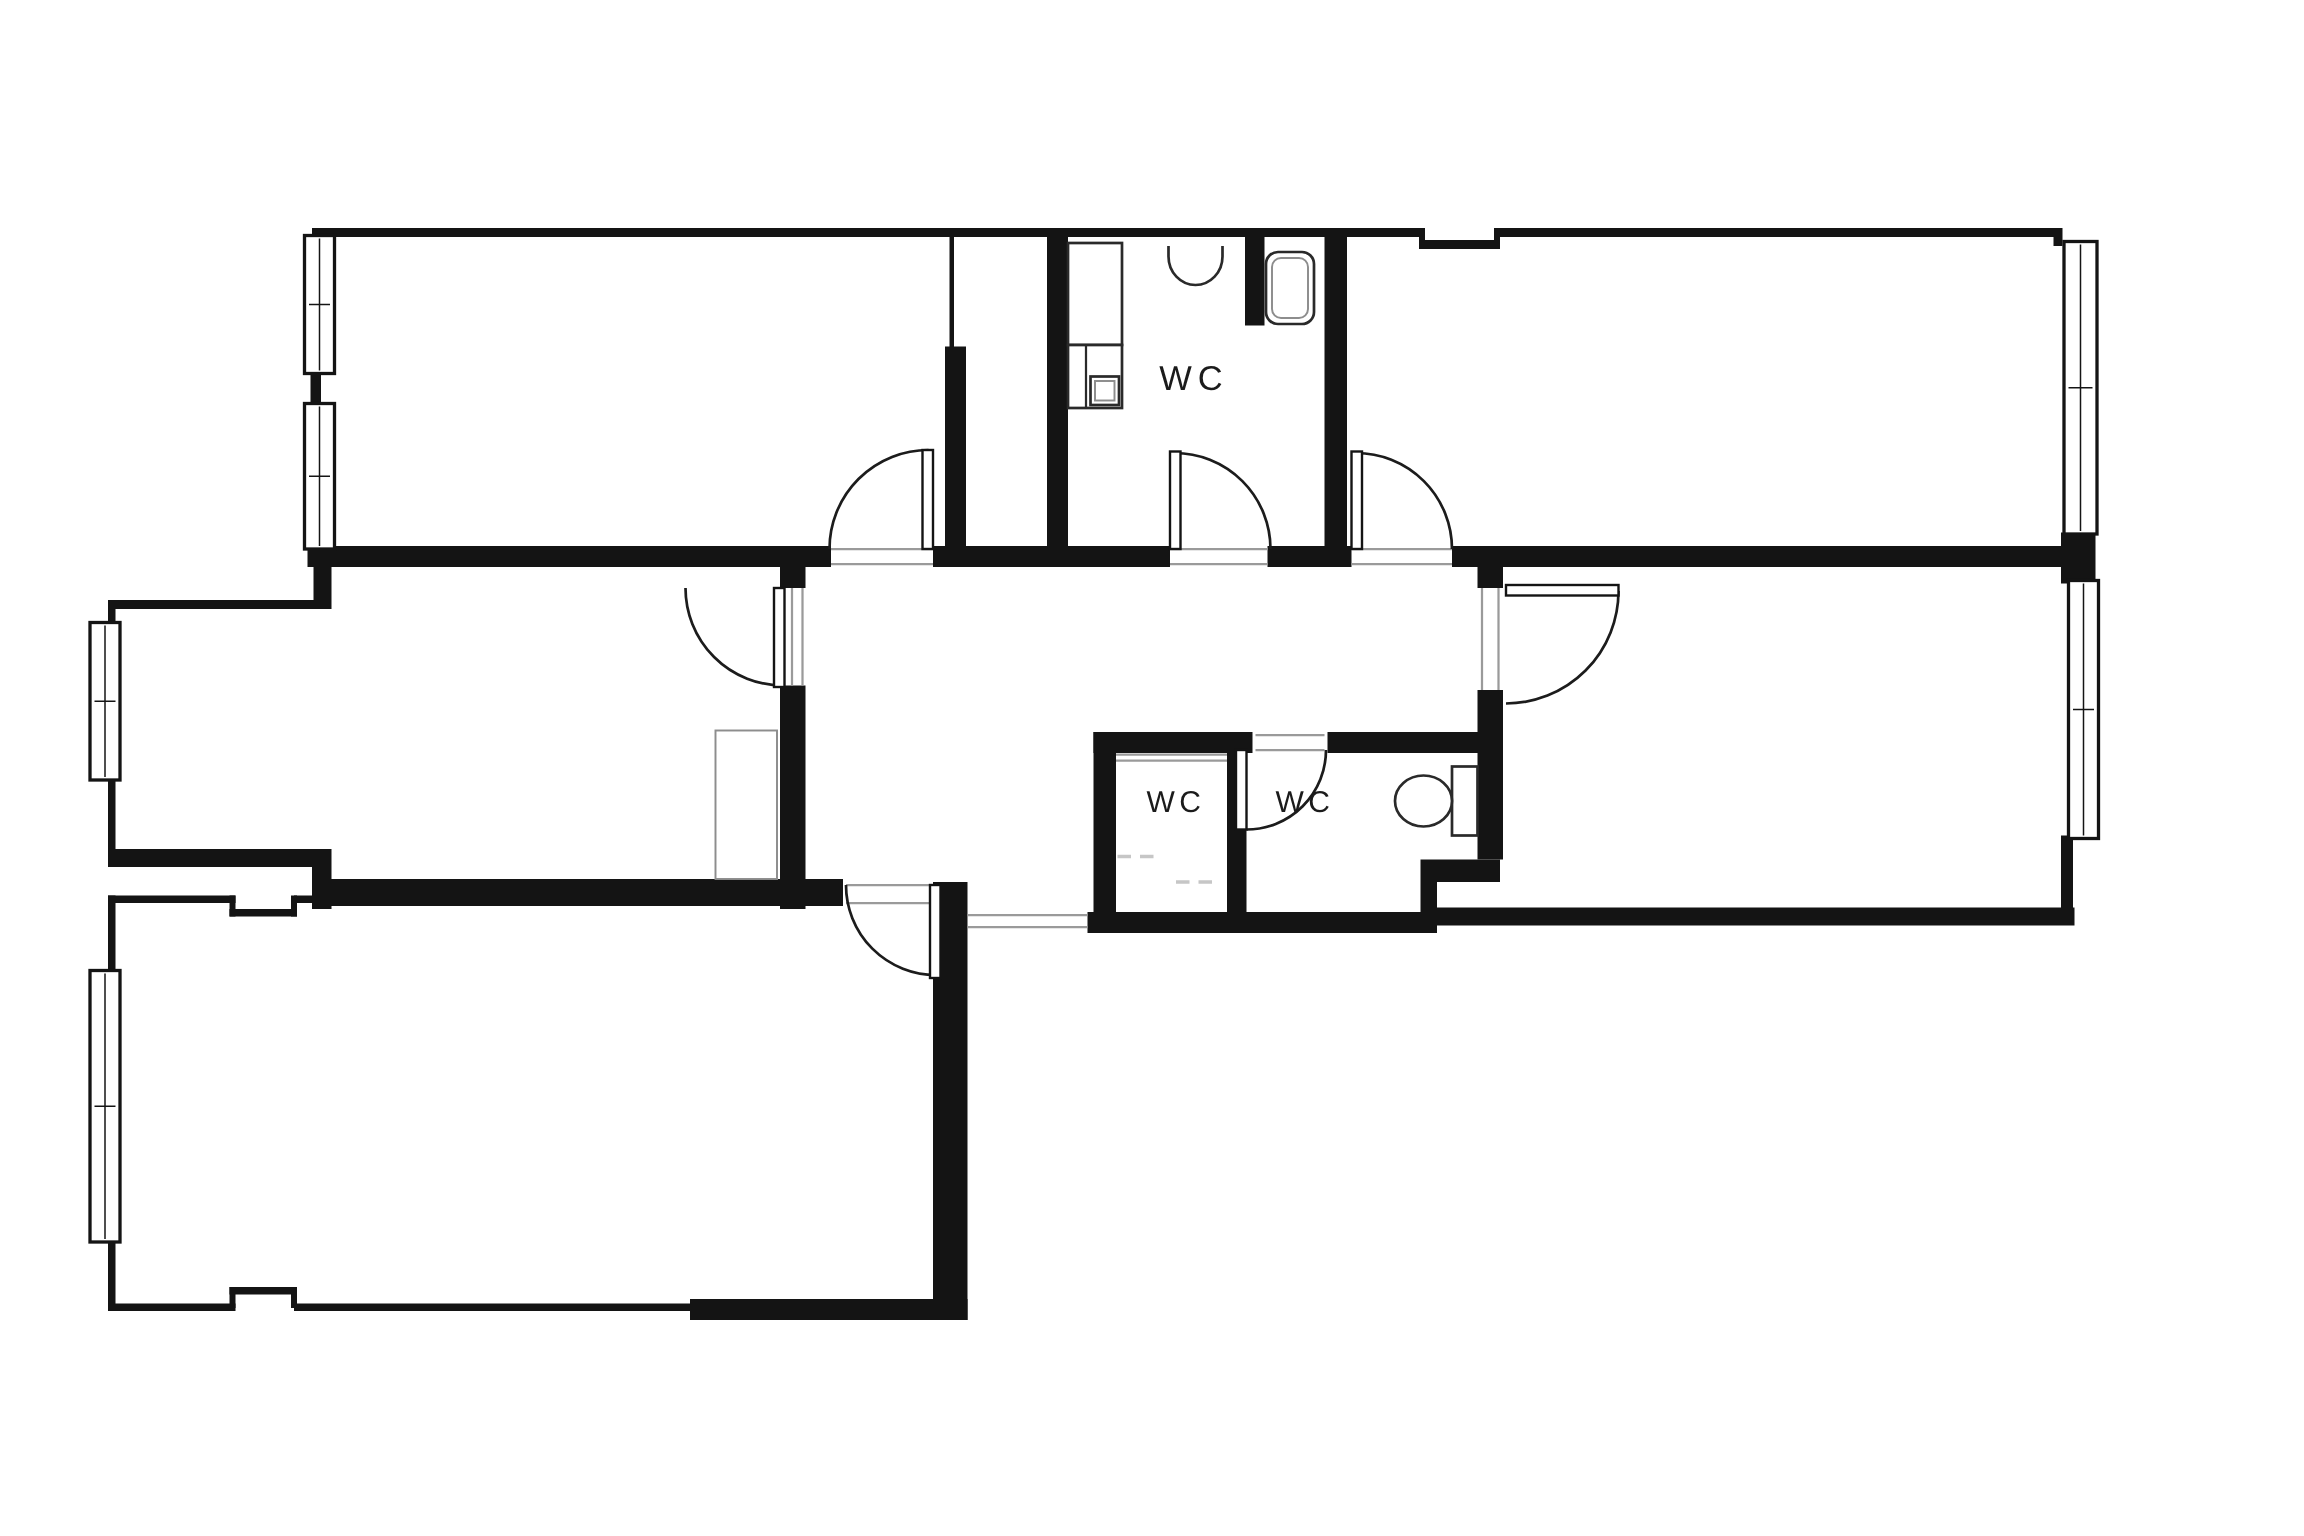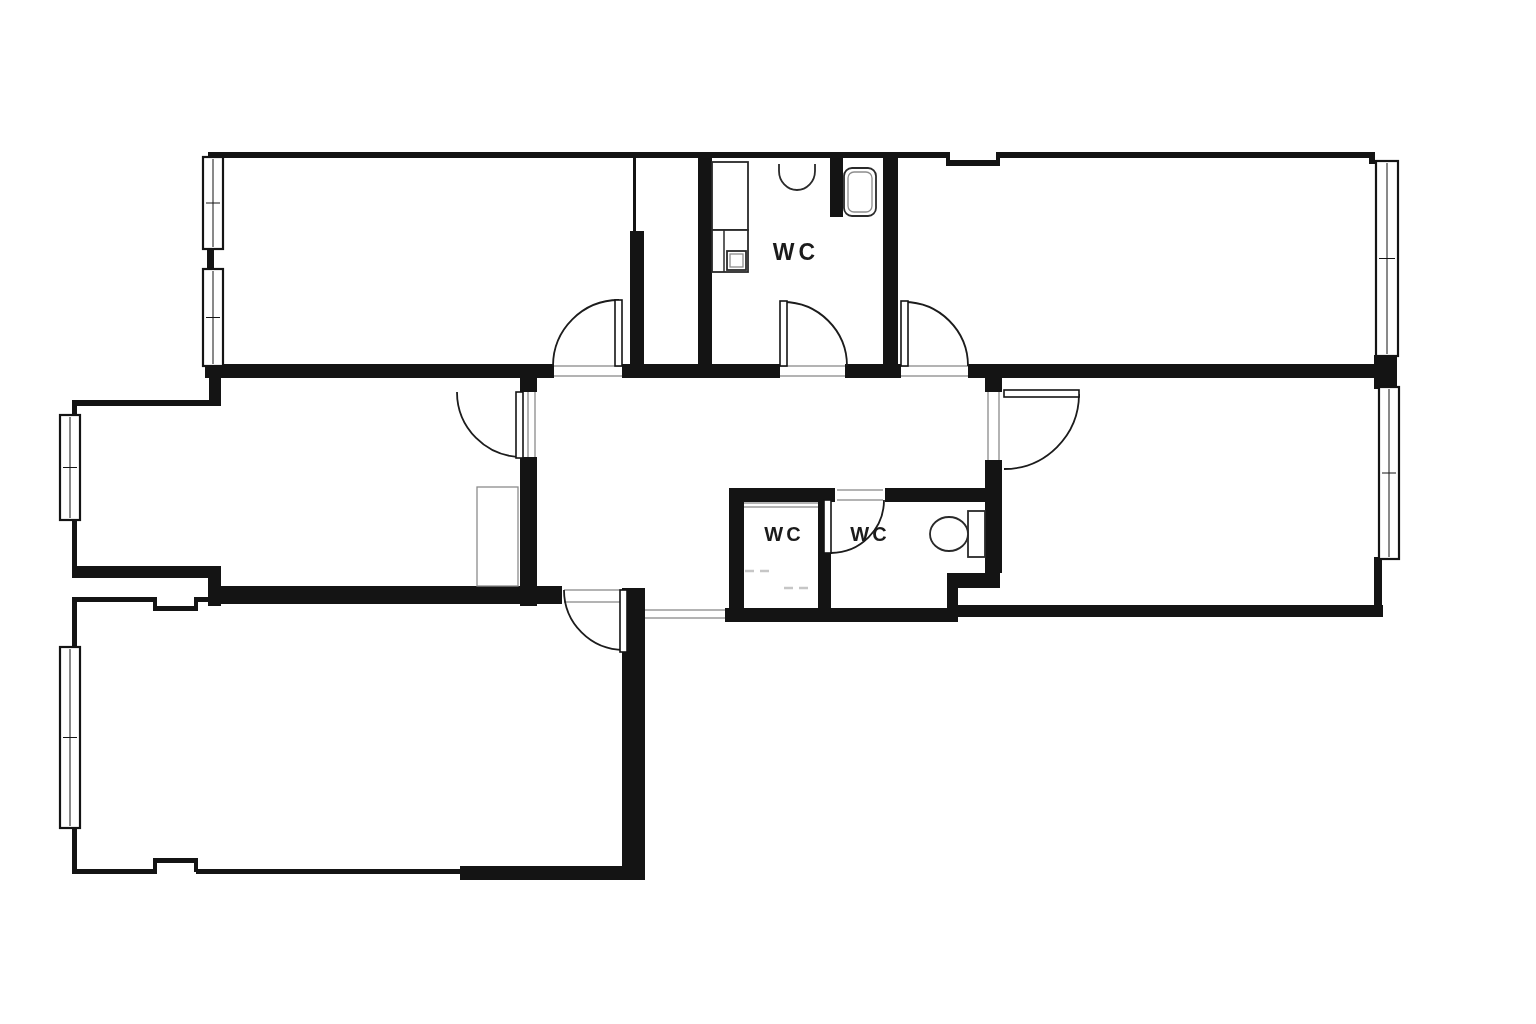--- a/index.html
+++ b/index.html
@@ -1,16 +1,16 @@
 <!DOCTYPE html>
 <html><head>
 <meta charset="utf-8">
 <style>
   html,body{margin:0;padding:0;background:#ffffff;}
-  .page{position:relative;width:1536px;height:1024px;background:#ffffff;overflow:hidden;font-weight:bold;}
+  .page{position:relative;width:1536px;height:1024px;background:#ffffff;overflow:hidden;}
   svg{display:block;width:1536px;height:1024px;}
   svg text{font-family:"Liberation Sans", sans-serif;fill:#1b1b1b;}
 </style>
 </head>
 <body>
 
 <div class="page">
   <svg viewBox="0 0 1536 1024" xmlns="http://www.w3.org/2000/svg">
       <rect x="0" y="0" width="1536" height="1024" fill="#ffffff"></rect>
       <rect x="213" y="364" width="341" height="14" fill="#141414"></rect>

